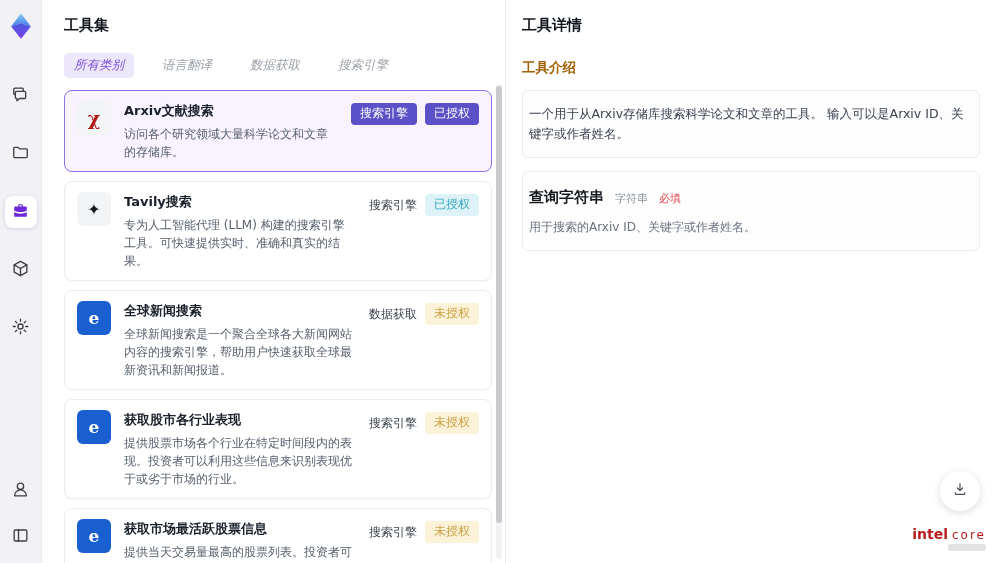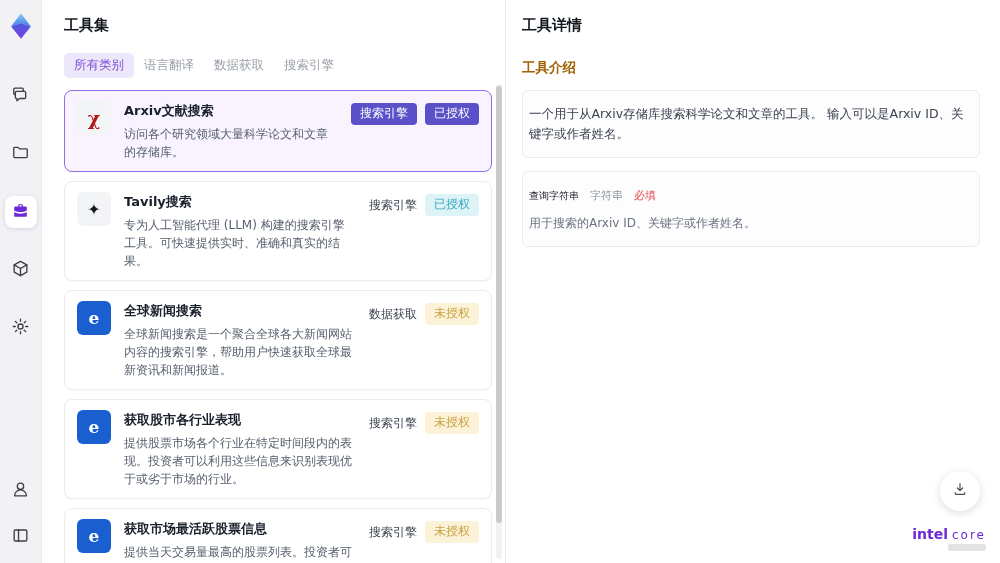--- a/index.html
+++ b/index.html
@@ -18,21 +18,21 @@
     stroke-linecap: round; stroke-linejoin: round; }
   .rail-btn.active { background: #fff; box-shadow: 0 1px 4px rgba(80,60,180,.18); }
   .rail-btn.active svg { stroke: none; fill: #6d28d9; }
   .rail-bottom { margin-top: auto; display: flex; flex-direction: column; align-items: center; gap: 14px; }
   .rail-bottom svg { width: 19px; height: 19px; }
 
   
   .main { position: absolute; left: 42px; top: 0; bottom: 0; width: 463px; background: #fff;
     padding: 16px 0 0 22px; }
   .page-title { font-size: 15px; font-weight: bold; color: #14181f; }
-  .tabs { margin-top: 18px; display: flex; align-items: center; font-size: 12.5px; }
+  .tabs { margin-top: 18px; display: flex; align-items: center; gap: 18px; font-size: 12.5px; font-style: italic; }
   .tab { color: #9aa0a8; padding: 4px 10px; border-radius: 5px; cursor: pointer; white-space: nowrap; }
   .tab.active { background: #ede7fb; color: #7a4fd8; }
 
   .list { margin-top: 12px; width: 428px; display: flex; flex-direction: column; gap: 9px; }
   .card { background: #fff; border: 1px solid #ececf0; border-radius: 8px;
     padding: 10px 12px; display: flex; gap: 13px; cursor: pointer;
     box-shadow: 0 1px 2px rgba(20,20,40,.03); }
   .card.selected { background: #f8f3ff; border: 1px solid #8f6fe8; }
   .card-icon { flex: 0 0 34px; width: 34px; height: 34px; border-radius: 6px; background: #f3f4f6;
     display: flex; align-items: center; justify-content: center; font-size: 19px; overflow: hidden; }
@@ -55,32 +55,32 @@
   .scroll-thumb { position: absolute; top: 2px; left: 0; width: 6px; height: 92%;
     background: #c9c9ce; border-radius: 3px; }
 
   
   .details { position: absolute; left: 505px; top: 0; right: 0; bottom: 0; background: #fff;
     border-left: 1px solid #ececf0; padding: 16px 20px 0 16px; }
   .details-title { font-size: 15px; font-weight: bold; color: #14181f; }
   .section-heading { font-size: 13.5px; font-weight: bold; color: #a16207; margin-top: 24px; }
   .info-box { margin-top: 13px; border: 1px solid #ececf0; border-radius: 6px; background: #fdfdfe;
     padding: 13px 6px; font-size: 12.5px; color: #3a4250; line-height: 1.6; }
-  .param-name { font-size: 10px; font-weight: normal; color: #14181f; }
+  .param-name { font-size: 15px; font-weight: bold; color: #14181f; }
   .param-type { font-size: 11px; color: #8a919c; margin-left: 7px; }
   .param-required { font-size: 11px; color: #e5484d; margin-left: 7px; }
   .param-desc { margin-top: 9px; font-size: 12px; color: #6b7280; }
 
   
   .fab { position: absolute; right: 20px; bottom: 52px; width: 40px; height: 40px; border-radius: 50%;
     background: #fff; box-shadow: 0 2px 8px rgba(0,0,0,.14); display: flex; align-items: center;
     justify-content: center; cursor: pointer; }
   .fab svg { width: 16px; height: 16px; stroke: #4a4f57; fill: none; stroke-width: 1.8;
     stroke-linecap: round; stroke-linejoin: round; }
-  .intel { position: absolute; right: 14px; bottom: 12px; text-align: right; color: #6d28d9; }
+  .intel { position: absolute; right: 14px; bottom: 12px; text-align: right; color: #b91c1c; }
   .intel-row { display: flex; align-items: baseline; gap: 4px; justify-content: flex-end; }
   .intel-word { font-size: 14px; font-weight: bold; letter-spacing: 0; }
   .core-word { font-size: 12px; letter-spacing: 2px; font-weight: normal; }
   .intel-sub { margin-top: 2px; height: 7px; width: 38px; margin-left: auto; background: #e3e3e5;
     border-radius: 2px; }
 </style>
 </head>
 <body>
 
 <div class="rail">

